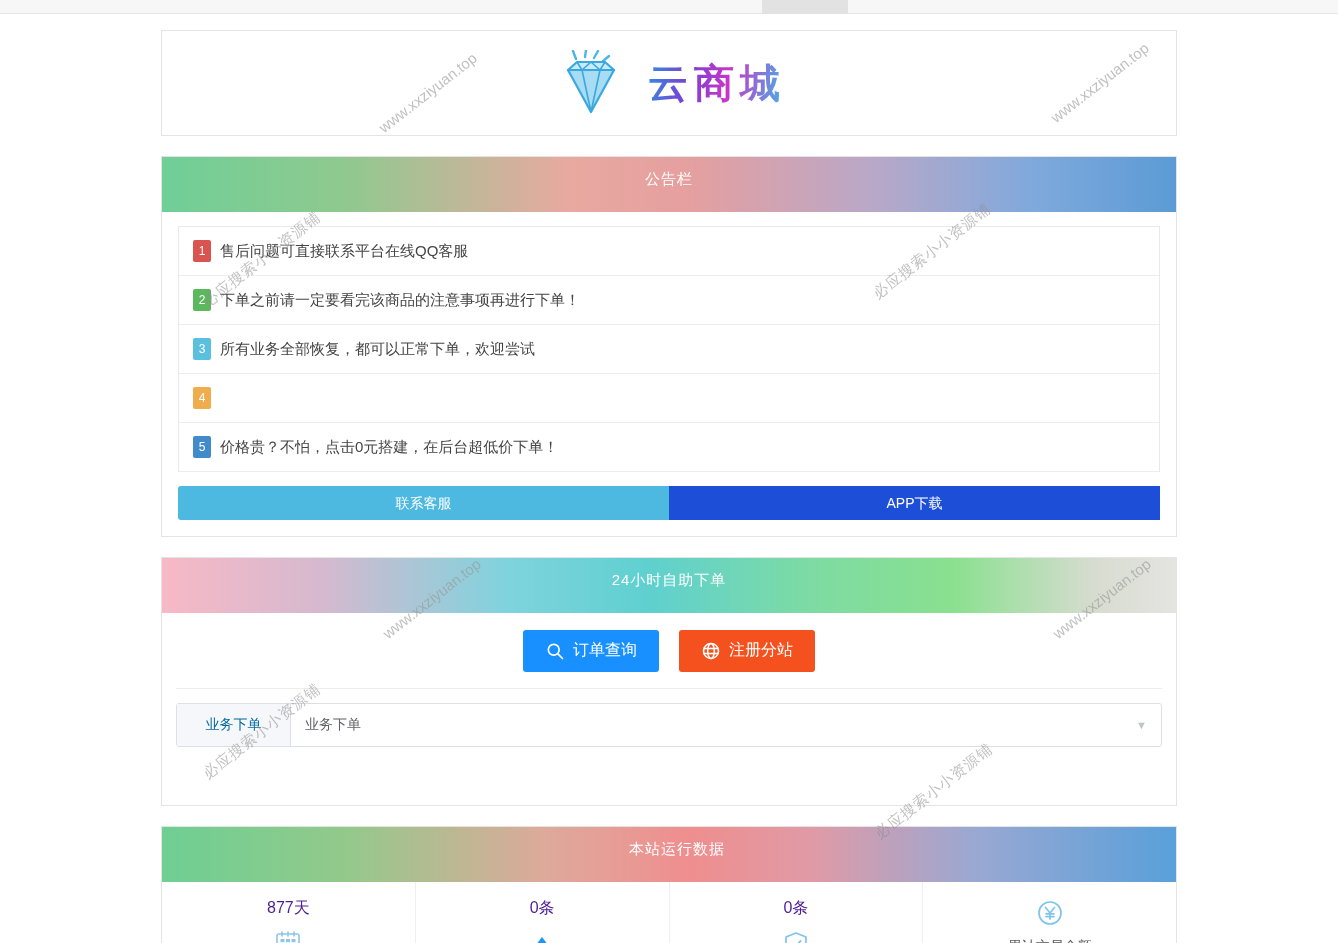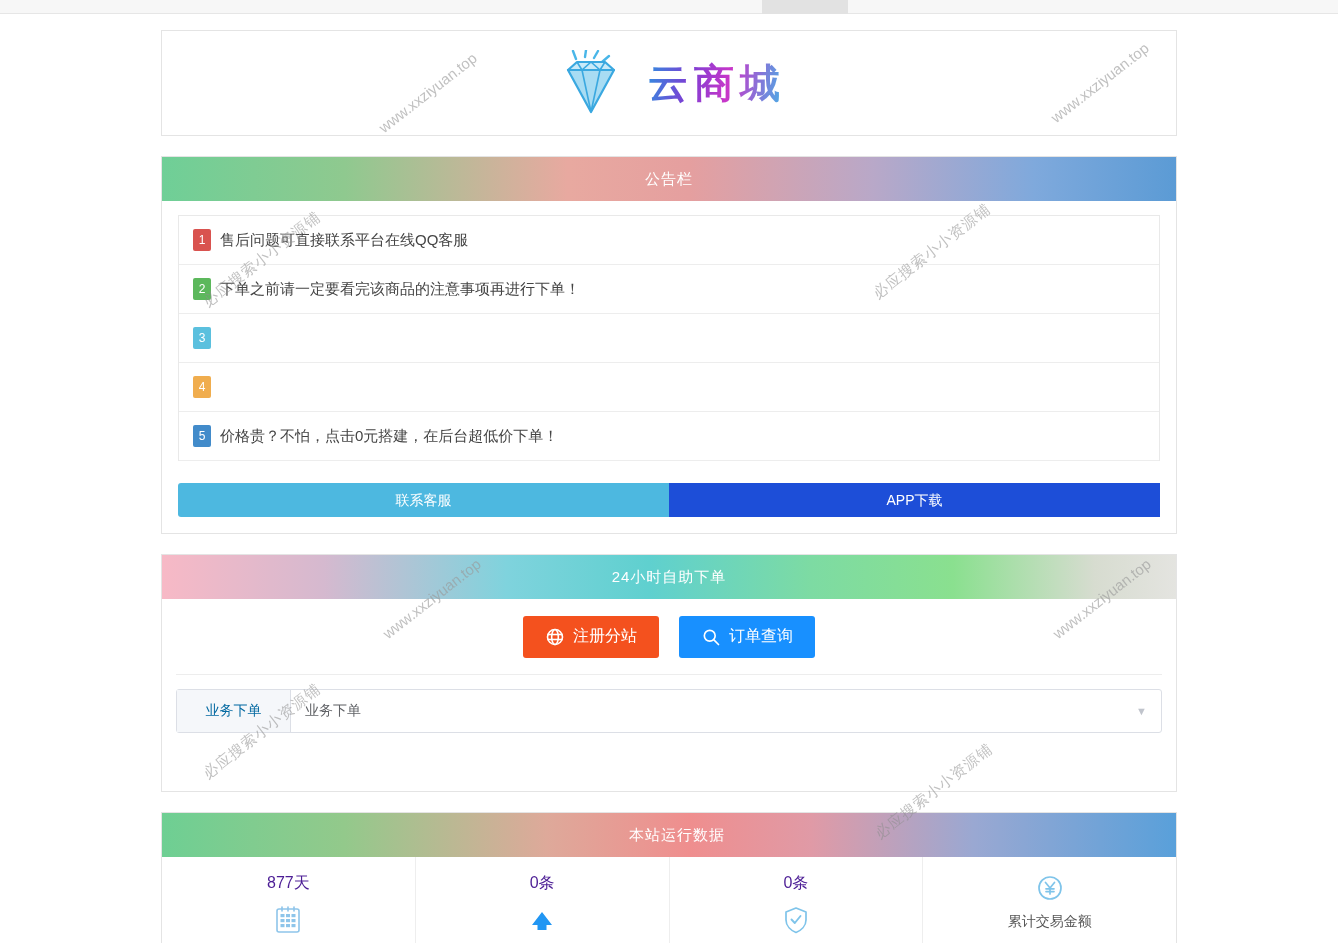--- a/index.html
+++ b/index.html
@@ -91,21 +91,21 @@
     -webkit-text-fill-color: transparent;
   }
 
   
   .card {
     margin-top: 20px;
     border: 1px solid #e4e4e4;
     background: #fff;
   }
   .card-head {
-    height: 44px;
+    height: 55px;
     line-height: 44px;
     text-align: center;
     color: #ffffff;
     font-size: 15px;
     letter-spacing: 1px;
   }
   .grad-notice {
     background: linear-gradient(90deg,
       #6fcf97 0%, #8fc98f 18%, #e8a9a0 40%,
       #e59f9f 52%, #b9a8c8 70%, #7fa9dc 86%, #5b9bd5 100%);
@@ -147,21 +147,21 @@
     margin-right: 9px;
     flex: none;
   }
   .notice-text {
     font-size: 15px;
     color: #444;
   }
 
   .btn-row {
     display: flex;
-    margin-top: 22px;
+    margin-top: 14px;
     border-radius: 16px;
   }
   .big-btn {
     flex: 1;
     height: 34px;
     line-height: 34px;
     text-align: center;
     color: #fff;
     font-size: 14px;
     border: none;
@@ -303,20 +303,21 @@
             <span class="notice-text">售后问题可直接联系平台在线QQ客服</span>
           </div>
 
           <div class="notice-item">
             <span class="badge" style="background:#5cb85c">2</span>
             <span class="notice-text">下单之前请一定要看完该商品的注意事项再进行下单！</span>
           </div>
 
           <div class="notice-item">
             <span class="badge" style="background:#5bc0de">3</span>
+            <span class="notice-text">所有业务全部恢复，都可以正常下单，欢迎尝试</span>
           </div>
 
           <div class="notice-item">
             <span class="badge" style="background:#f0ad4e">4</span>
           </div>
 
           <div class="notice-item">
             <span class="badge" style="background:#428bca">5</span>
             <span class="notice-text">价格贵？不怕，点击0元搭建，在后台超低价下单！</span>
           </div>
@@ -327,36 +328,36 @@
           <button class="big-btn" style="background:#4db8e0">联系客服</button>
           <button class="big-btn" style="background:#1d4ed8">APP下载</button>
         </div>
       </div>
     </div>
 
     <div class="card">
       <div class="card-head grad-order">24小时自助下单</div>
 
       <div class="order-actions">
+        <button class="act-btn" style="background:#1890ff">
+          <svg viewBox="0 0 24 24" fill="none" stroke="#ffffff" stroke-width="2" stroke-linecap="round">
+            <circle cx="10.5" cy="10.5" r="6.5"></circle>
+            <line x1="15.5" y1="15.5" x2="21" y2="21"></line>
+          </svg>
+          <span>订单查询</span>
+        </button>
+
         <button class="act-btn" style="background:#f4511e">
           <svg viewBox="0 0 24 24" fill="none" stroke="#ffffff" stroke-width="1.9">
             <circle cx="12" cy="12" r="9"></circle>
             <ellipse cx="12" cy="12" rx="4" ry="9"></ellipse>
             <line x1="3" y1="9" x2="21" y2="9"></line>
             <line x1="3" y1="15" x2="21" y2="15"></line>
           </svg>
           <span>注册分站</span>
-        </button>
-
-        <button class="act-btn" style="background:#1890ff">
-          <svg viewBox="0 0 24 24" fill="none" stroke="#ffffff" stroke-width="2" stroke-linecap="round">
-            <circle cx="10.5" cy="10.5" r="6.5"></circle>
-            <line x1="15.5" y1="15.5" x2="21" y2="21"></line>
-          </svg>
-          <span>订单查询</span>
         </button>
       </div>
 
       <div class="form-row">
         <div class="form-label">业务下单</div>
         <div class="form-select">
           <span>业务下单</span>
           <span class="caret">▼</span>
         </div>
       </div>

